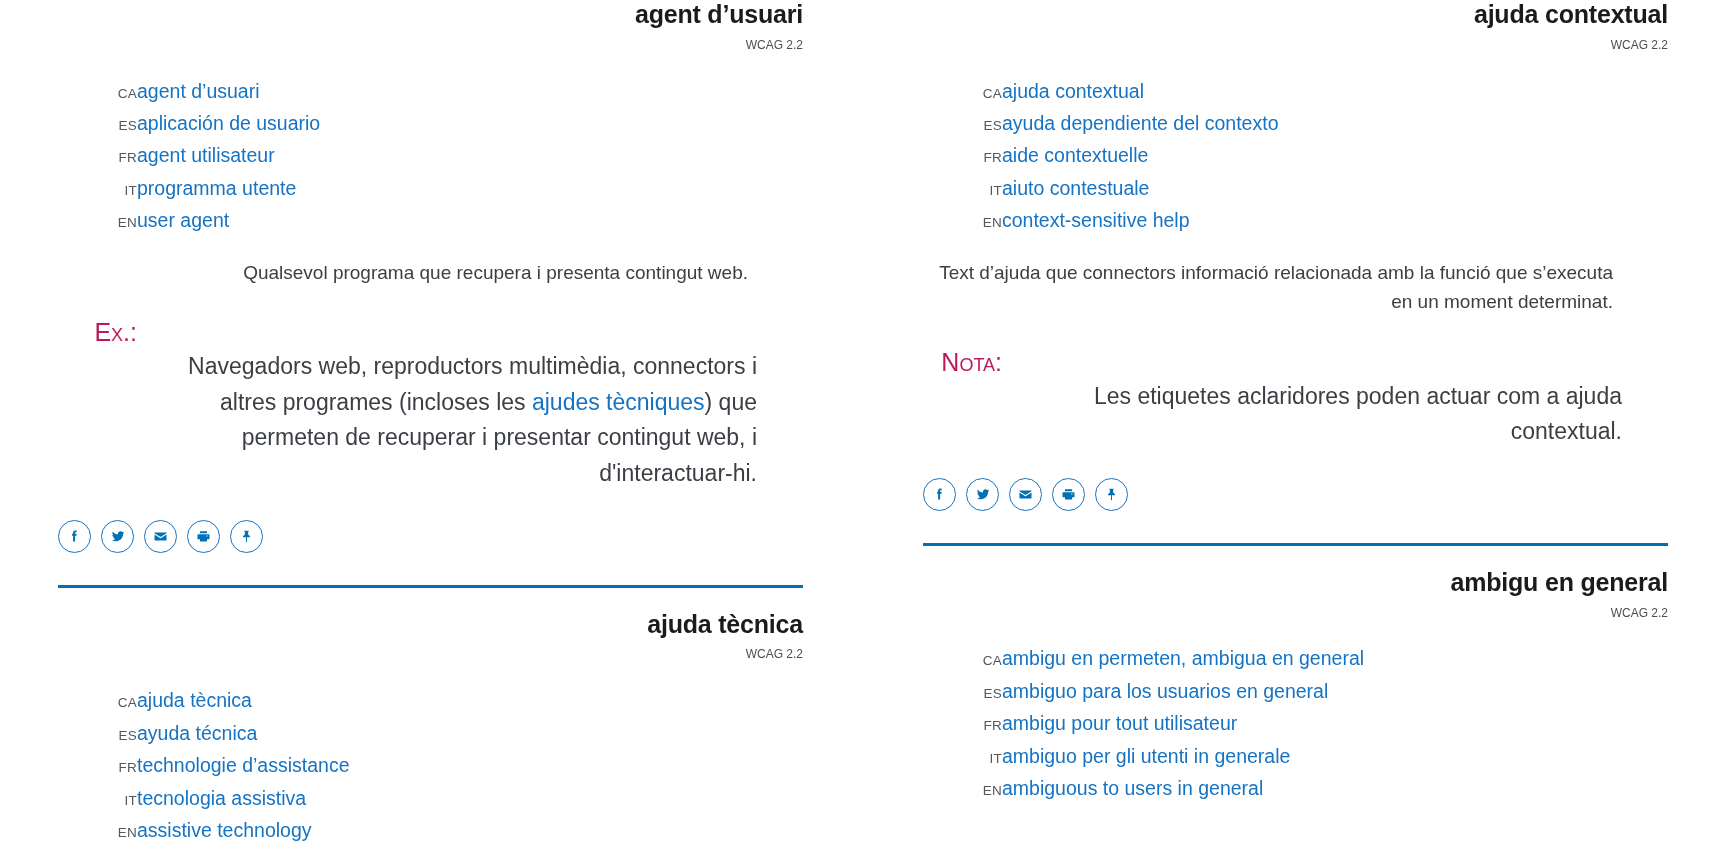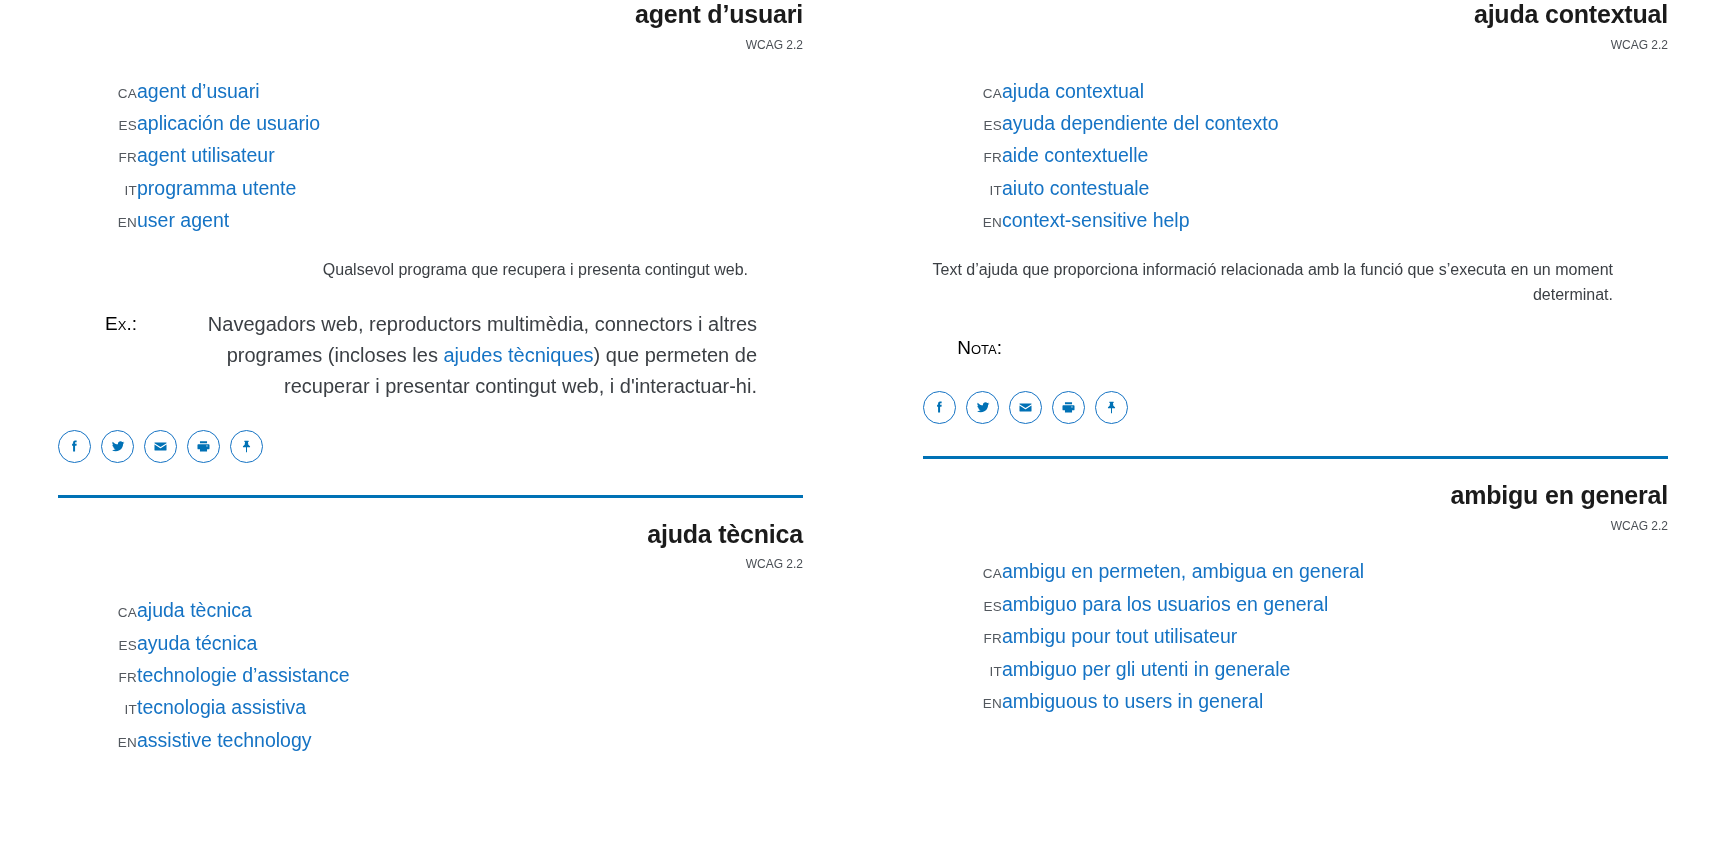--- a/index.html
+++ b/index.html
@@ -65,46 +65,47 @@
     line-height: 1;
   }
   .lang-term {
     font-size: 19.5px;
     color: #1573c4;
     line-height: 1.1;
     text-decoration: none;
   }
 
   .definition {
-    font-size: 16px;
+    font-size: 19px;
     color: #3b3f44;
     line-height: 1.55;
     margin: 0 0 26px 0;
     max-width: 690px;
   }
 
   .note-row {
     display: flex;
     align-items: flex-start;
     margin: 0 0 28px 0;
   }
   .note-label {
     flex: 0 0 auto;
     width: 79px;
-    font-size: 19px;
-    color: #000000;
+    font-size: 25px;
+    color: #be185d;
     font-variant: small-caps;
     line-height: 1.55;
     white-space: nowrap;
   }
   .note-body {
-    font-size: 20px;
+    font-size: 23px;
     color: #3b3f44;
     line-height: 1.55;
     max-width: 620px;
+    margin-top: 36px;
   }
   .note-body a, .definition a {
     color: #1573c4;
     text-decoration: none;
   }
 
   .share-row {
     display: flex;
     gap: 10px;
     margin: 0 0 28px 0;
@@ -244,23 +245,24 @@
           </div>
           <div class="lang-row">
             <span class="lang-code">IT</span>
             <a class="lang-term" href="#">aiuto contestuale</a>
           </div>
           <div class="lang-row">
             <span class="lang-code">EN</span>
             <a class="lang-term" href="#">context-sensitive help</a>
           </div>
         </div>
-        <p class="definition">Text d’ajuda que proporciona informació relacionada amb la funció que s’executa en un moment determinat.</p>
+        <p class="definition">Text d’ajuda que connectors informació relacionada amb la funció que s’executa en un moment determinat.</p>
         <div class="note-row">
           <span class="note-label">Nota:</span>
+          <span class="note-body"><span>Les etiquetes aclaridores poden actuar com a ajuda contextual.</span></span>
         </div>
         <div class="share-row">
           <button class="share-btn" type="button" title="Facebook">
             <span class="share-icon">
               <svg width="17" height="17" viewBox="0 0 24 24">
                 <path d="M15.1 8.2h-2.3V6.9c0-.6.4-.8.7-.8h1.5V3.6h-2.1c-2.3 0-2.9 1.7-2.9 2.9v1.7H8.6v2.6H10V19h2.8v-8.2h2l.3-2.6z"></path>
               </svg>
             </span>
           </button>
           <button class="share-btn" type="button" title="Twitter">

